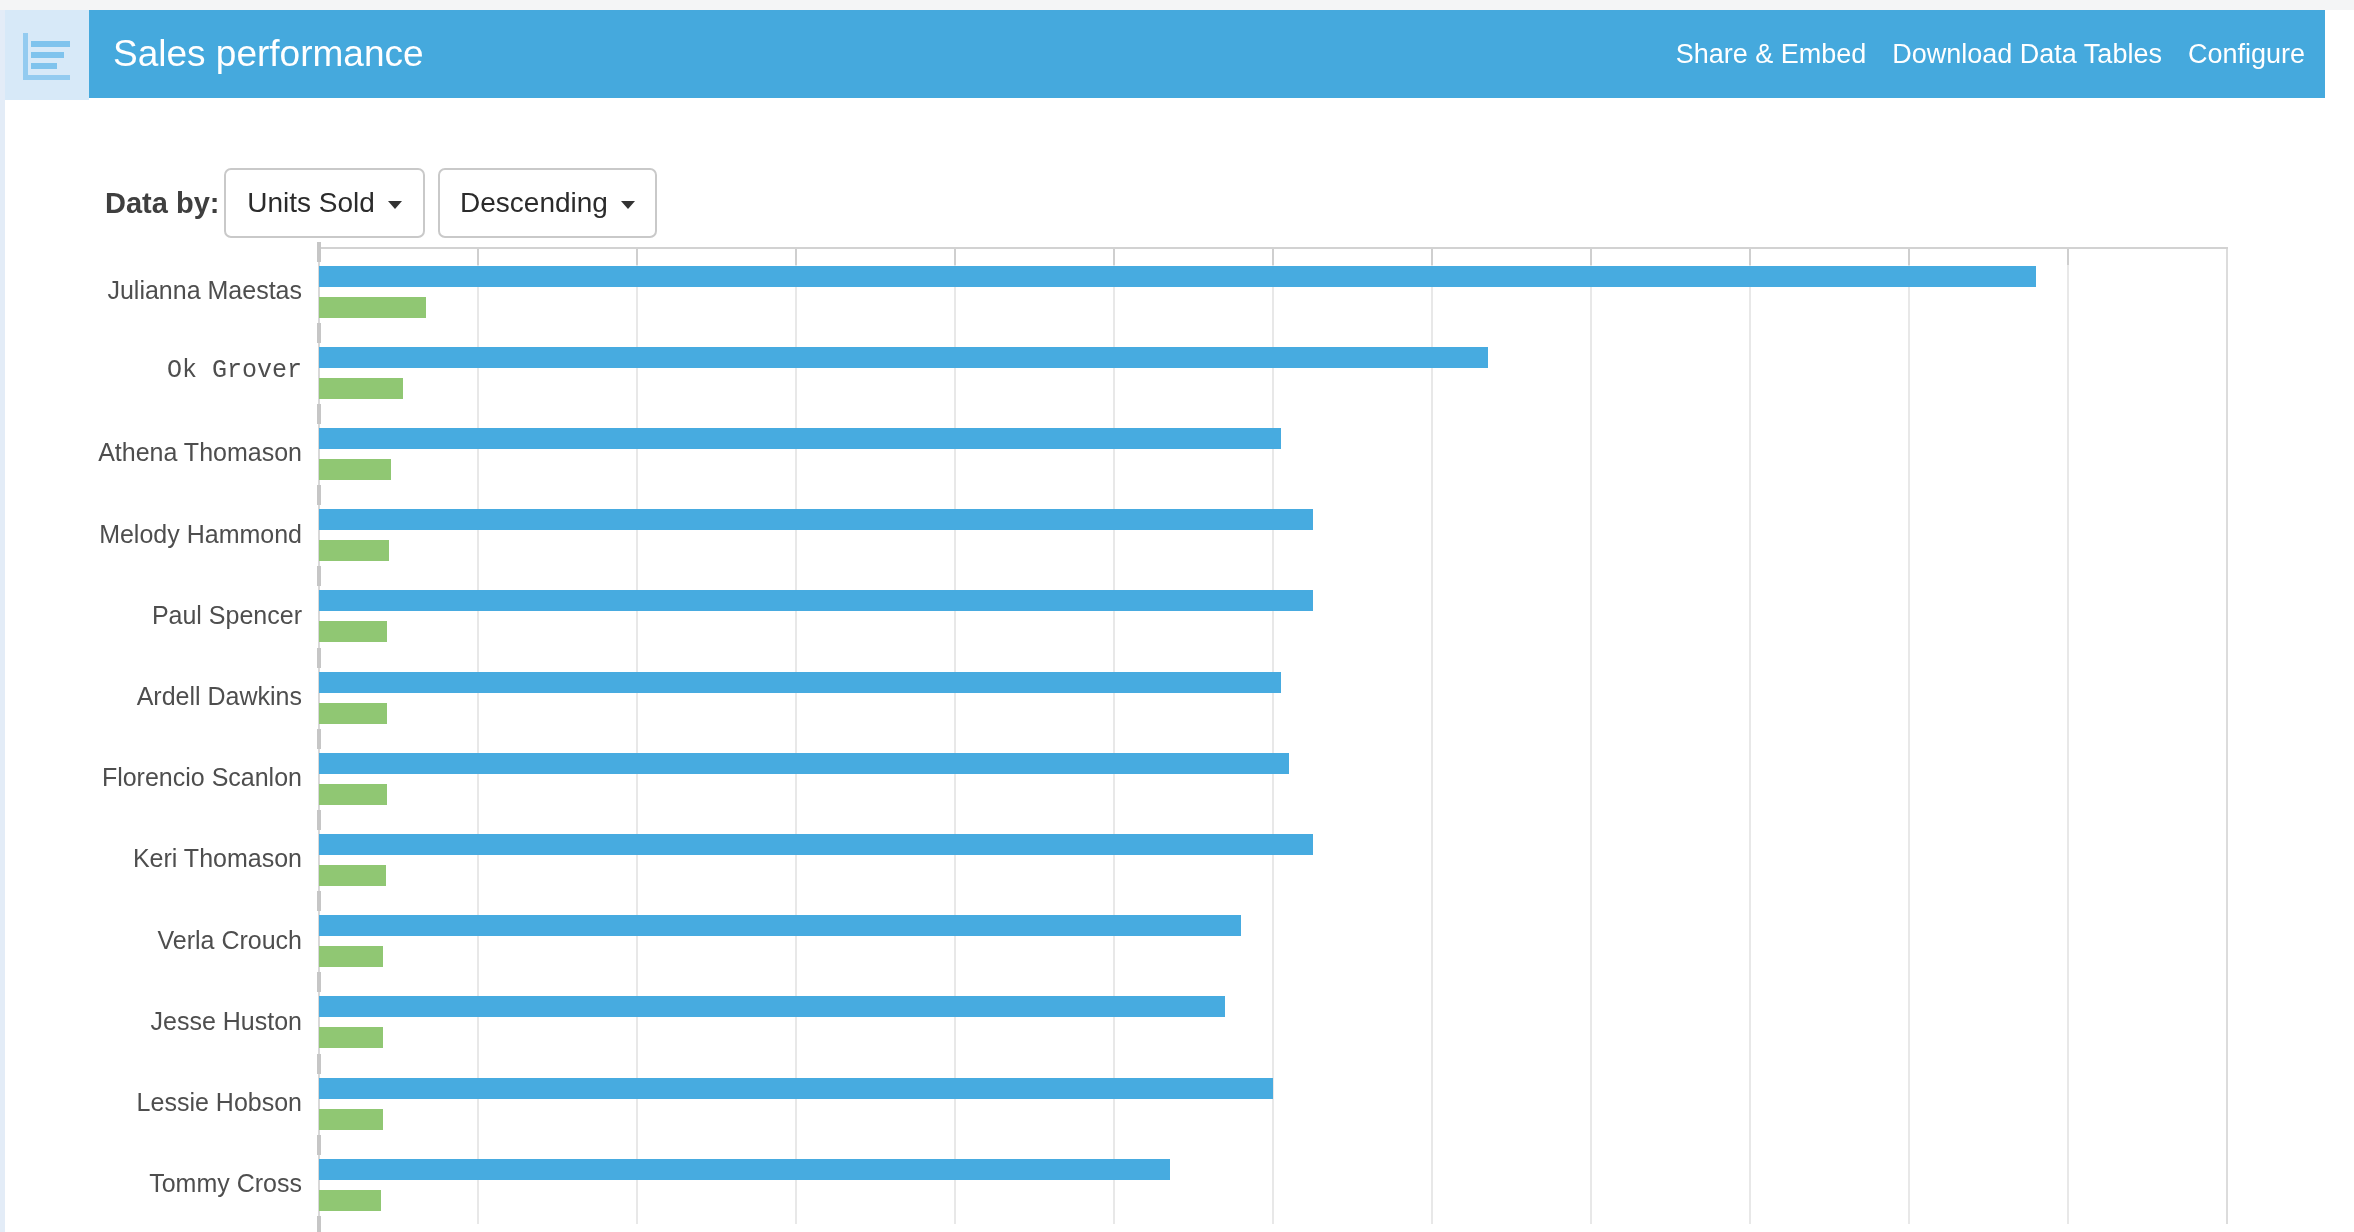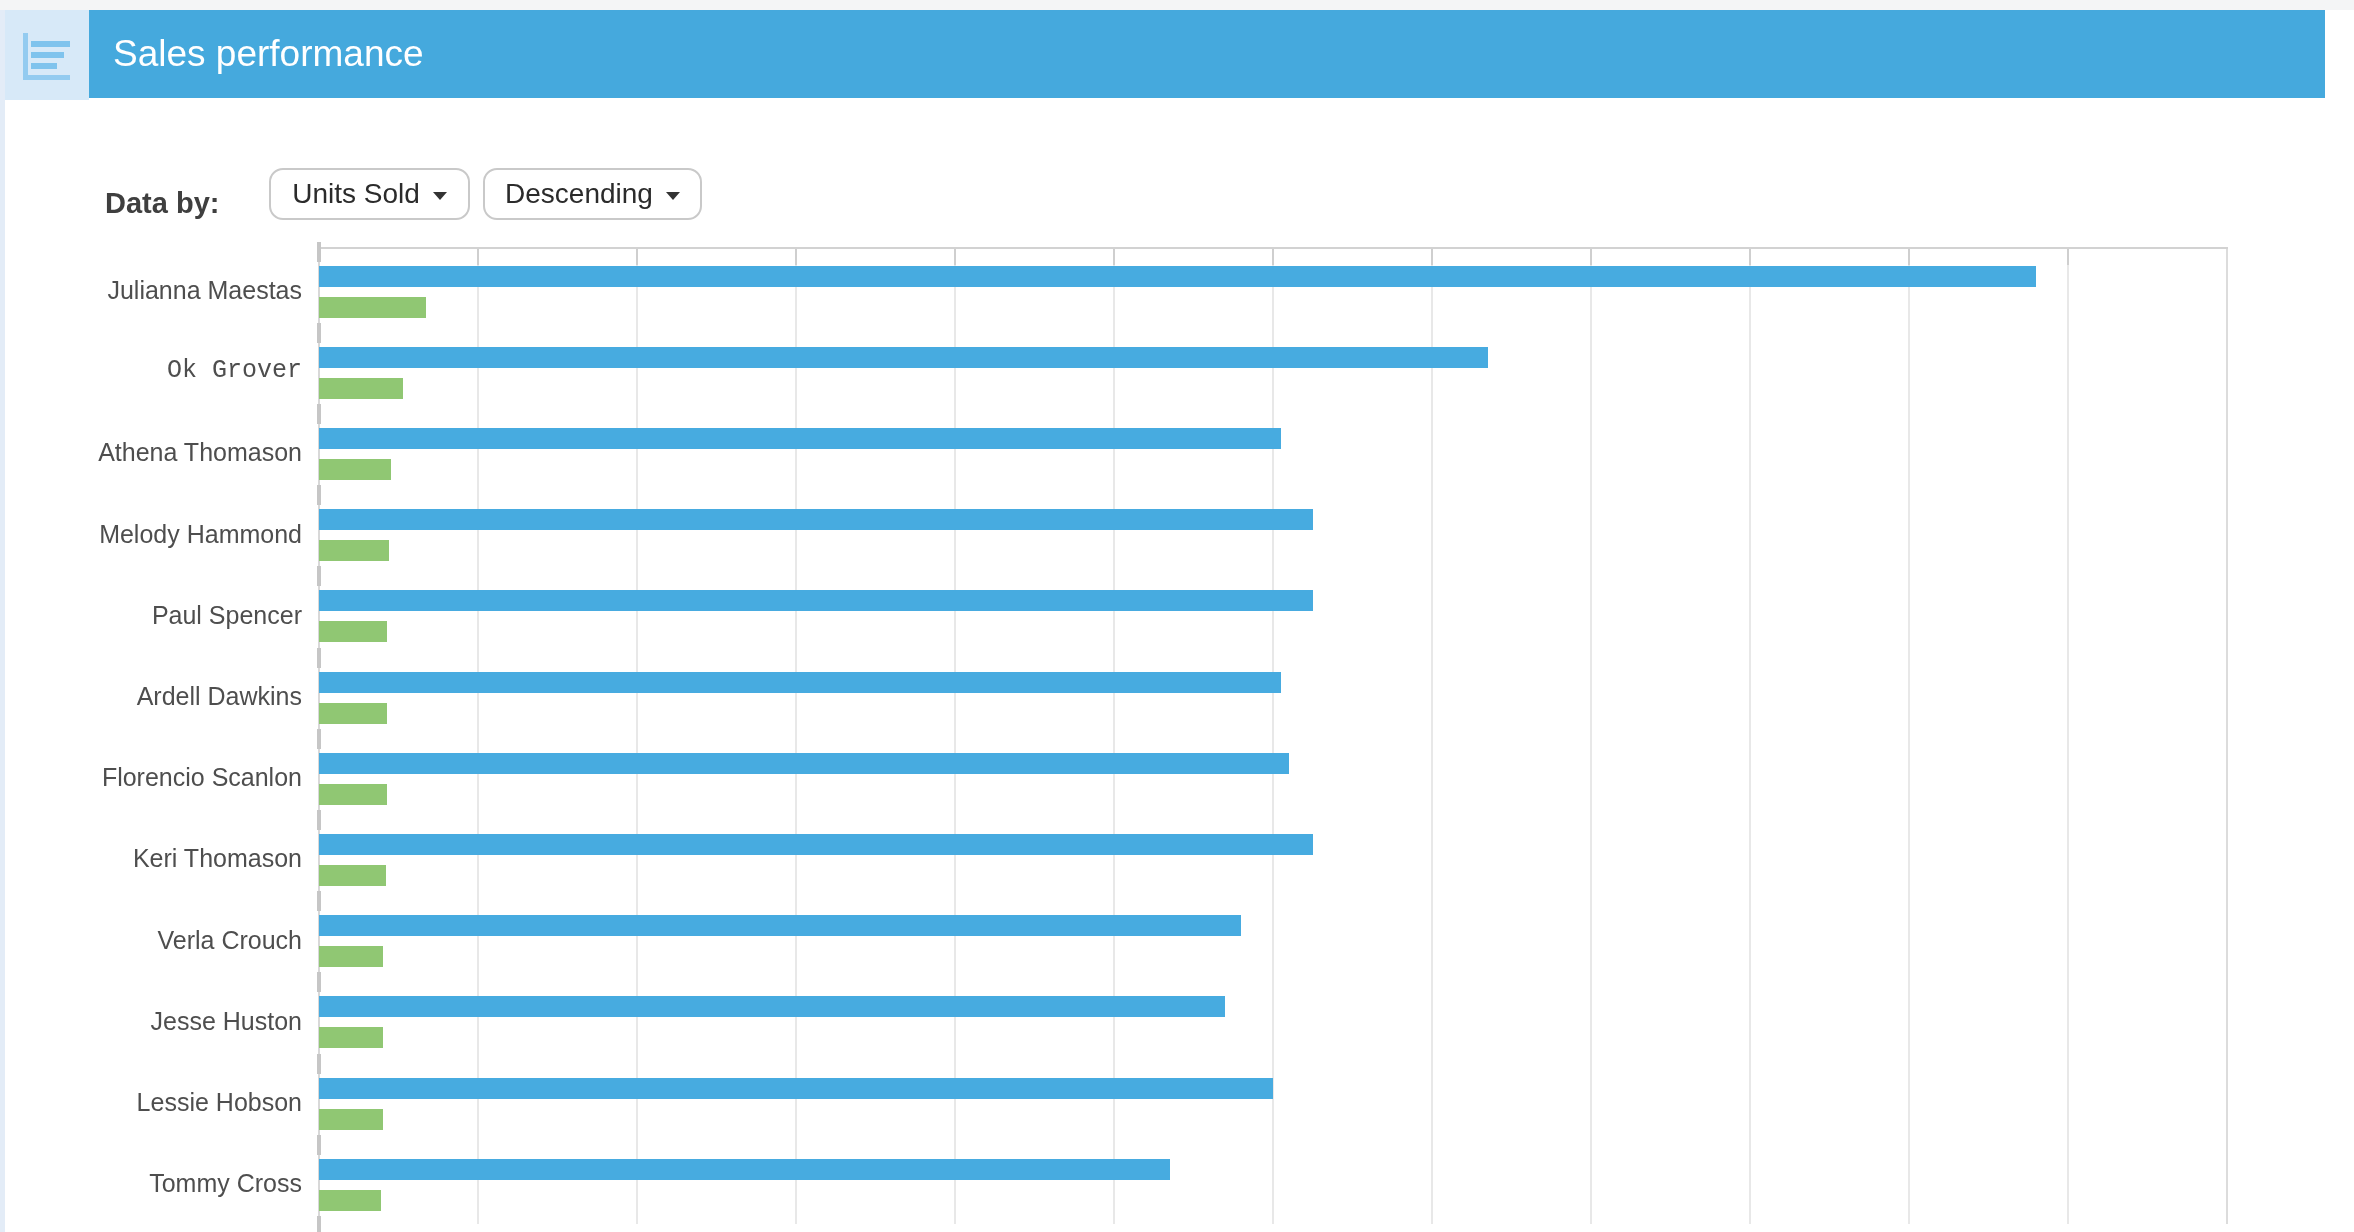--- a/index.html
+++ b/index.html
@@ -14,21 +14,21 @@
   .logo .axis-v{left:18px;top:23px;width:5px;height:47px;background:#93cbf0;}
   .logo .axis-h{left:18px;top:65px;width:47px;height:5px;background:#93cbf0;}
   .logo .b1{left:26px;top:31px;width:39px;height:6px;}
   .logo .b2{left:26px;top:42px;width:33px;height:6px;}
   .logo .b3{left:26px;top:53px;width:26px;height:6px;}
   .title{position:absolute;left:108px;top:0;height:88px;line-height:88px;color:var(--header-text,#fff);font-size:37px;font-weight:400;white-space:nowrap;}
   .nav{position:absolute;right:20px;top:0;height:88px;display:flex;align-items:center;gap:26px;}
   .nav a{color:var(--header-text,#fff);font-size:27px;text-decoration:none;white-space:nowrap;cursor:pointer;}
   
   .sort-label{position:absolute;left:100px;top:158px;height:70px;line-height:70px;font-size:29px;font-weight:700;color:var(--sort-label-text,#3f3f3f);}
-  .dropdown{position:absolute;top:158px;height:52px;box-sizing:border-box;background:#fff;border:2px solid var(--button-border,#c9c9c9);border-radius:14px;display:flex;align-items:center;justify-content:center;gap:13px;font-family:"Liberation Sans",sans-serif;font-size:28px;color:var(--button-text,#2b2b2b);cursor:pointer;padding:0;margin-left:45px;}
+  .dropdown{position:absolute;top:158px;height:70px;box-sizing:border-box;background:#fff;border:2px solid var(--button-border,#c9c9c9);border-radius:7px;display:flex;align-items:center;justify-content:center;gap:13px;font-family:"Liberation Sans",sans-serif;font-size:28px;color:var(--button-text,#2b2b2b);cursor:pointer;padding:0;}
   .dd-field{left:219px;width:201px;}
   .dd-dir{left:433px;width:219px;}
   .caret{width:0;height:0;border-left:7px solid transparent;border-right:7px solid transparent;border-top:8px solid #333;margin-top:3px;}
   
   .plot{position:absolute;left:313px;top:237px;width:1910px;height:975px;border-top:2px solid #d2d2d2;}
   .gridline{position:absolute;top:0;bottom:0;width:2px;background:var(--gridline,#e8e8e8);}
   .gridline.axis{background:var(--axis-line,#d8d8d8);}
   .gridline.edge{background:#dcdcdc;}
   .tick-top{position:absolute;top:0;width:2px;height:16px;background:#cfcfcf;}
   .tick-cat{position:absolute;left:-1px;width:4px;height:20px;background:#c6c6c6;}
@@ -40,20 +40,25 @@
 </style>
 </head>
 <body>
 
 <div class="page">
   <div class="top-strip"></div>
   <div class="card">
 
     <div class="header">
       <div class="title">Sales performance</div>
+      <div class="nav">
+        <a>Share &amp; Embed</a>
+        <a>Download Data Tables</a>
+        <a>Configure</a>
+      </div>
     </div>
     <div class="logo">
       <span class="g axis-v"></span>
       <span class="g axis-h"></span>
       <span class="g b1"></span>
       <span class="g b2"></span>
       <span class="g b3"></span>
     </div>
 
     <div class="sort-label">Data by:</div>

